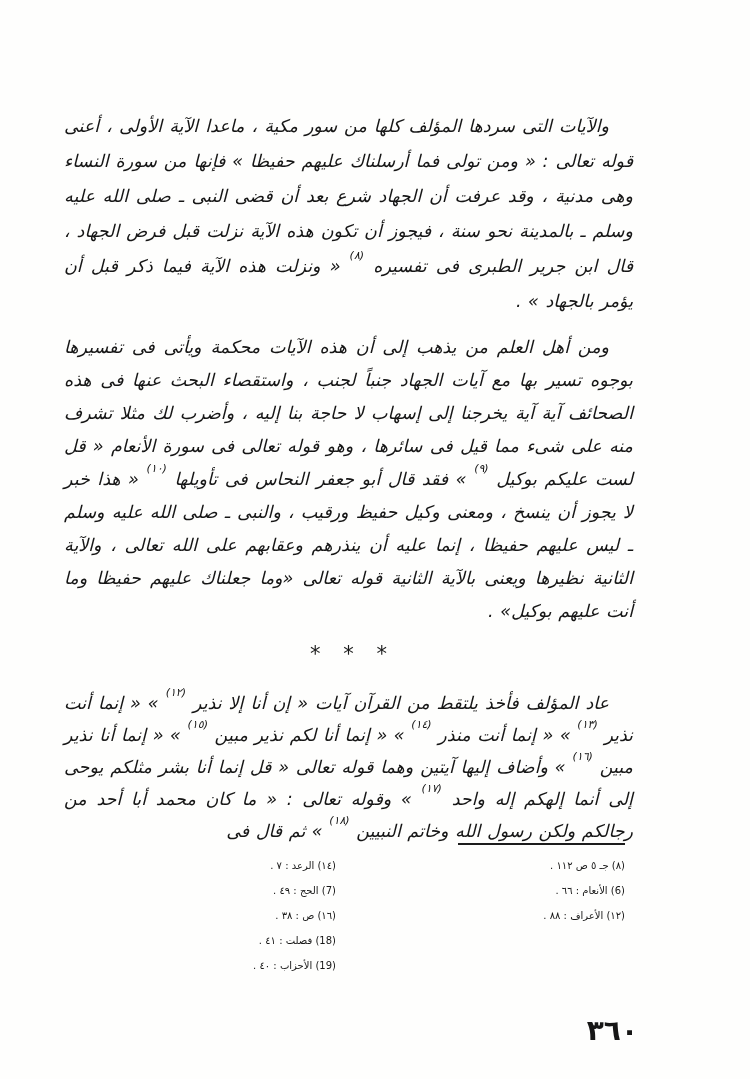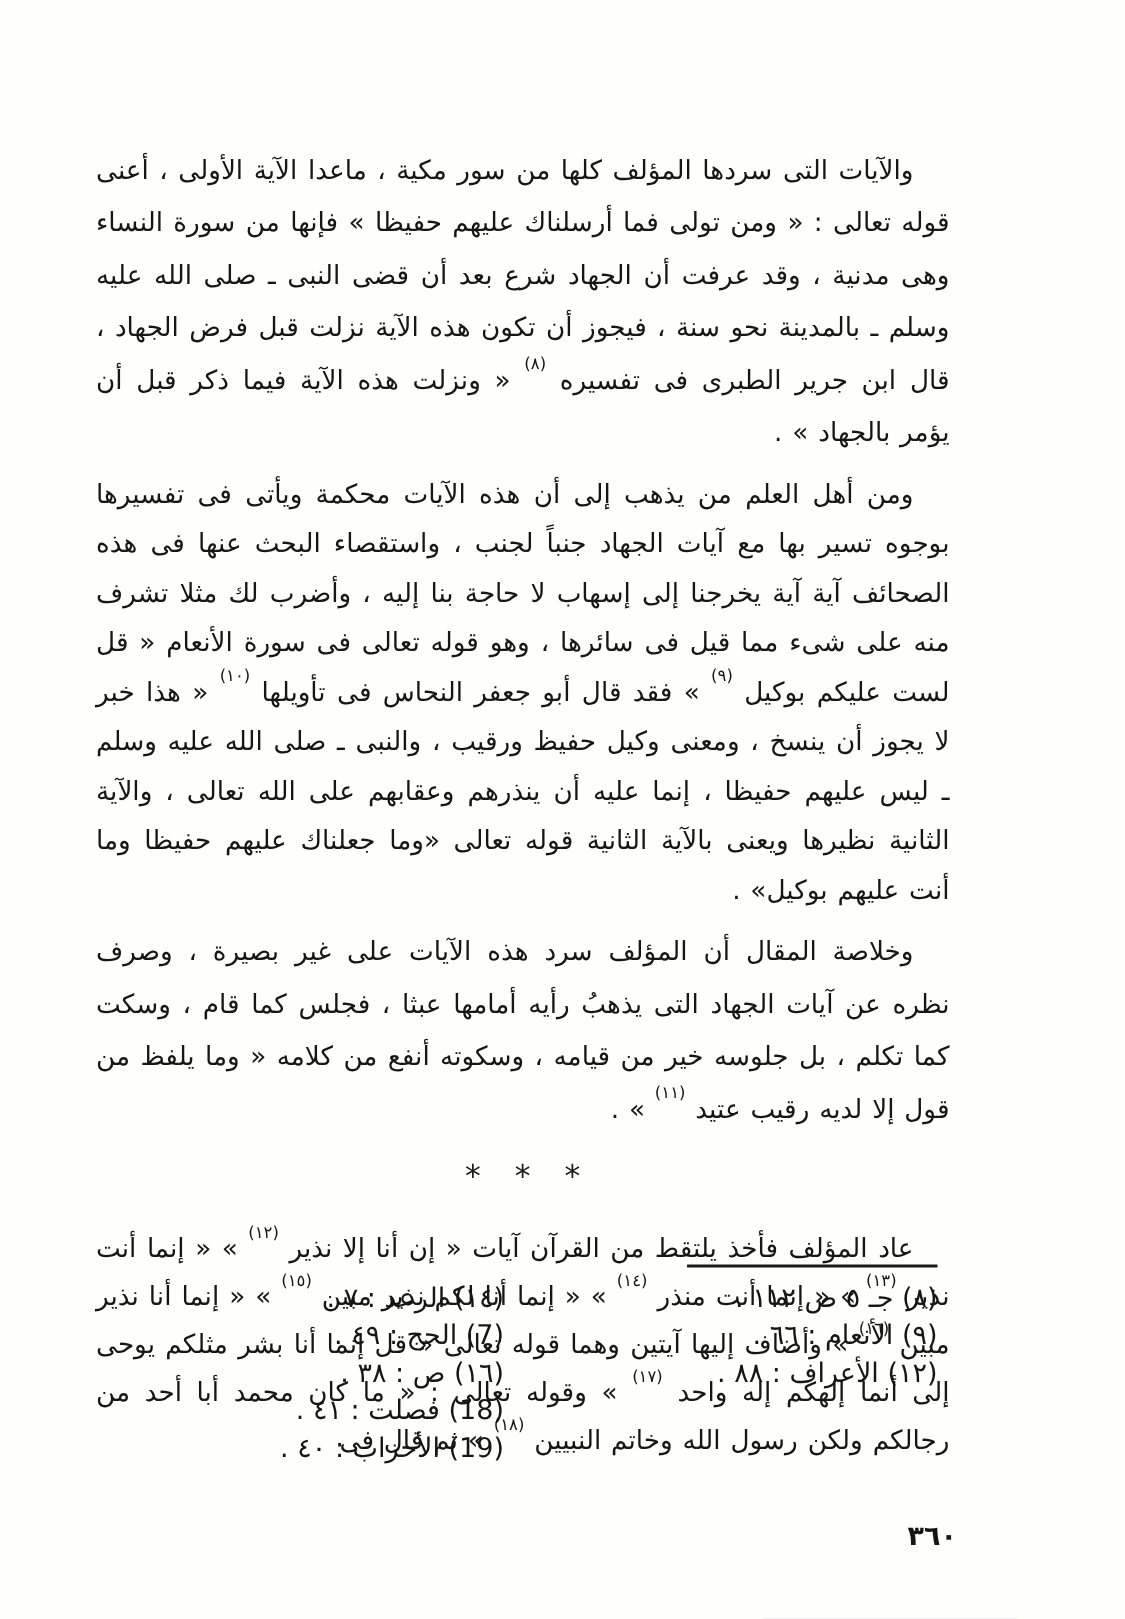--- a/index.html
+++ b/index.html
@@ -15,24 +15,25 @@
   }
   .body-text {
     position: absolute;
     top: 97px;
     left: 64px;
     width: 569px;
     direction: rtl;
     text-align: justify;
   }
   .body-text p {
-    margin: 0 0 7px 0;
+    margin: 12px 0 7px 0;
     font-size: 17.5px;
     text-indent: 24px;
     word-spacing: 1px;
+    font-style: italic;
   }
   .p1 { line-height: 35px; }
   .p2 { line-height: 33px; }
   .p3 { line-height: 35px; }
   .p4 { line-height: 32px; margin-top: 14px !important; }
   .asterisks {
     text-align: center;
     font-size: 21px;
     line-height: 38px;
     word-spacing: 16px;
@@ -52,54 +53,53 @@
     right: 125px;
     width: 167px;
     height: 0;
     border-top: 2px solid #1c1c1c;
   }
   .fn-col {
     position: absolute;
     top: 853px;
     direction: rtl;
     text-align: right;
-    font-size: 18px;
+    font-size: 10px;
     line-height: 25px;
     white-space: nowrap;
   }
   .fn-col-right { right: 125px; }
   .fn-col-left  { right: 414px; }
   .page-number {
     position: absolute;
     top: 1014px;
     right: 112px;
-    font-size: 18px;
+    font-size: 28px;
     font-weight: bold;
     letter-spacing: 2px;
     direction: rtl;
   }
 </style>
 </head>
 <body>
 
 <div class="page">
 
   <div class="body-text">
     <p class="p1 arabic-sup">والآيات التى سردها المؤلف كلها من سور مكية ، ماعدا الآية الأولى ، أعنى قوله تعالى : « ومن تولى فما أرسلناك عليهم حفيظا » فإنها من سورة النساء وهى مدنية ، وقد عرفت أن الجهاد شرع بعد أن قضى النبى ـ صلى الله عليه وسلم ـ بالمدينة نحو سنة ، فيجوز أن تكون هذه الآية نزلت قبل فرض الجهاد ، قال ابن جرير الطبرى فى تفسيره <sup class="fn-ref">(٨)</sup> « ونزلت هذه الآية فيما ذكر قبل أن يؤمر بالجهاد » .</p>
     <p class="p2 arabic-sup">ومن أهل العلم من يذهب إلى أن هذه الآيات محكمة ويأتى فى تفسيرها بوجوه تسير بها مع آيات الجهاد جنباً لجنب ، واستقصاء البحث عنها فى هذه الصحائف آية آية يخرجنا إلى إسهاب لا حاجة بنا إليه ، وأضرب لك مثلا تشرف منه على شىء مما قيل فى سائرها ، وهو قوله تعالى فى سورة الأنعام « قل لست عليكم بوكيل <sup class="fn-ref">(٩)</sup> » فقد قال أبو جعفر النحاس فى تأويلها <sup class="fn-ref">(١٠)</sup> « هذا خبر لا يجوز أن ينسخ ، ومعنى وكيل حفيظ ورقيب ، والنبى ـ صلى الله عليه وسلم ـ ليس عليهم حفيظا ، إنما عليه أن ينذرهم وعقابهم على الله تعالى ، والآية الثانية نظيرها ويعنى بالآية الثانية قوله تعالى «وما جعلناك عليهم حفيظا وما أنت عليهم بوكيل» .</p>
-    <p class="p3 arabic-sup">وخلاصة المقال أن المؤلف سرد هذه الآيات على غير بصيرة ، وصرف نظره عن آيات الجهاد التى يذهبُ رأيه أمامها عبثا ، فجلس كما قام ، وسكت كما تكلم ، بل جلوسه خير من قيامه ، وسكوته أنفع من كلامه « وما يلفظ من قول إلا لديه رقيب عتيد <sup class="fn-ref">(١١)</sup> » .</p>
     <div class="asterisks">* * *</div>
     <p class="p4 arabic-sup">عاد المؤلف فأخذ يلتقط من القرآن آيات « إن أنا إلا نذير <sup class="fn-ref">(١٢)</sup> » « إنما أنت نذير <sup class="fn-ref">(١٣)</sup> » « إنما أنت منذر <sup class="fn-ref">(١٤)</sup> » « إنما أنا لكم نذير مبين <sup class="fn-ref">(١٥)</sup> » « إنما أنا نذير مبين <sup class="fn-ref">(١٦)</sup> » وأضاف إليها آيتين وهما قوله تعالى « قل إنما أنا بشر مثلكم يوحى إلى أنما إلهكم إله واحد <sup class="fn-ref">(١٧)</sup> » وقوله تعالى : « ما كان محمد أبا أحد من رجالكم ولكن رسول الله وخاتم النبيين <sup class="fn-ref">(١٨)</sup> » ثم قال فى</p>
   </div>
 
   <div class="fn-sep"></div>
 
   <div class="fn-col fn-col-right">
     <div>(٨) جـ ٥ ص ١١٢ .</div>
-    <div>(٩) الأنعام : ٦٦ .</div>
+    <div>(6) الأنعام : ٦٦ .</div>
     <div>(١٢) الأعراف : ٨٨ .</div>
   </div>
 
   <div class="fn-col fn-col-left">
     <div>(١٤) الرعد : ٧ .</div>
     <div>(7) الحج : ٤٩ .</div>
     <div>(١٦) ص : ٣٨ .</div>
     <div>(18) فصلت : ٤١ .</div>
     <div>(19) الأحزاب : ٤٠ .</div>
   </div>

